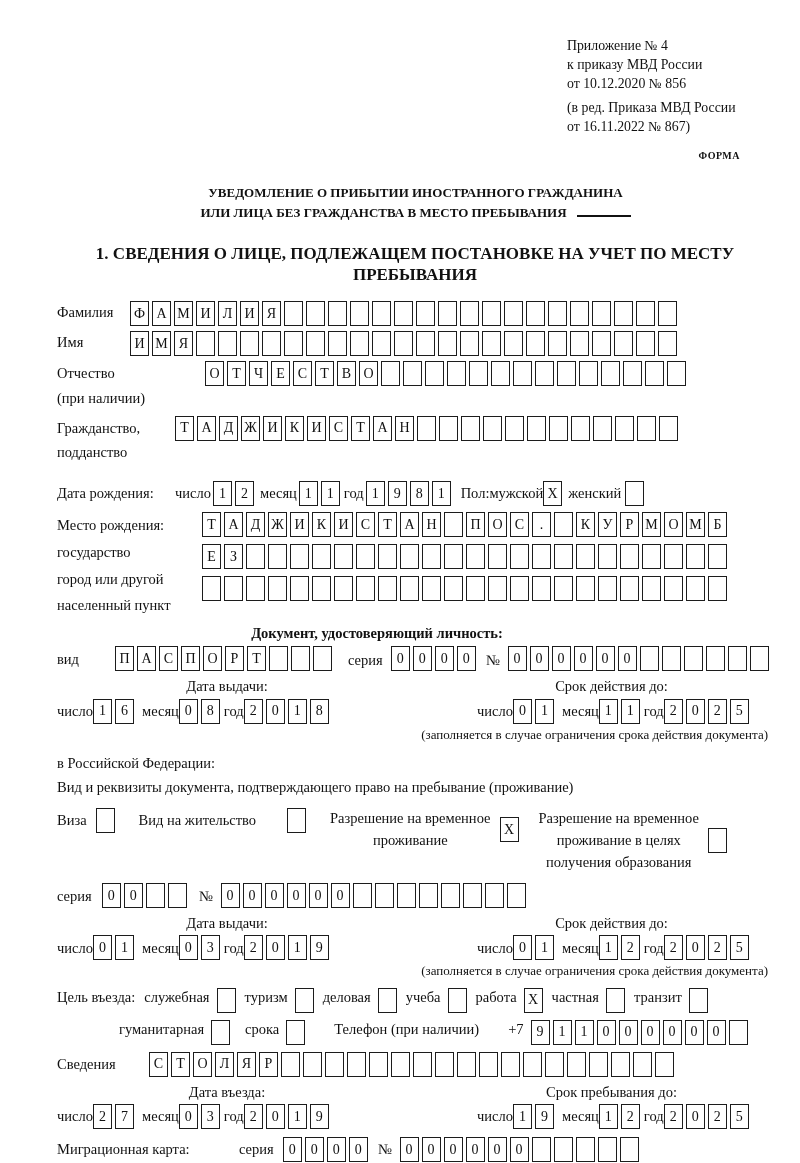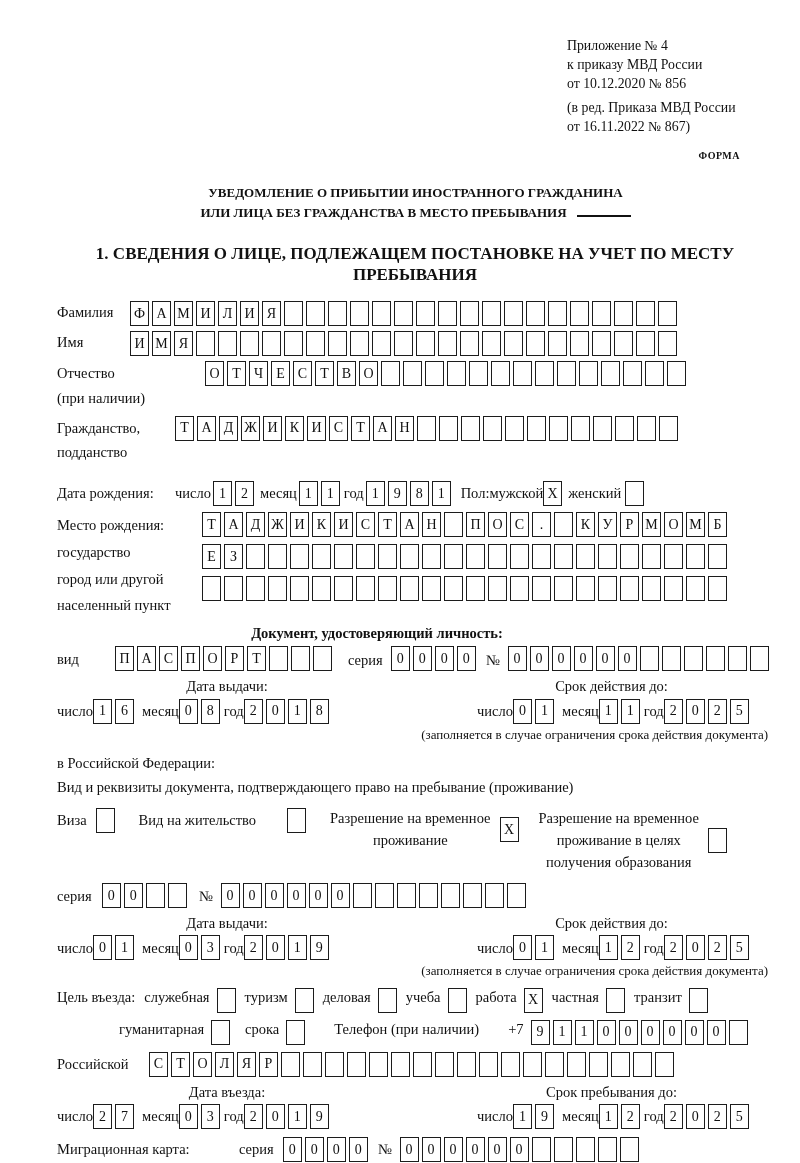--- a/index.html
+++ b/index.html
@@ -578,21 +578,21 @@
         <span class="cell">0</span>
         <span class="cell">0</span>
         <span class="cell">0</span>
         <span class="cell">0</span>
         <span class="cell">0</span>
         <span class="cell"></span>
       </span>
   </div>
 
   <div class="row" style="align-items:center;">
-    <span class="lbl" style="width:92px;">Российской</span>
+    <span class="lbl" style="width:92px;">Сведения</span>
     <span class="cells">
         <span class="cell">С</span>
         <span class="cell">Т</span>
         <span class="cell">О</span>
         <span class="cell">Л</span>
         <span class="cell">Я</span>
         <span class="cell">Р</span>
         <span class="cell"></span>
         <span class="cell"></span>
         <span class="cell"></span>

